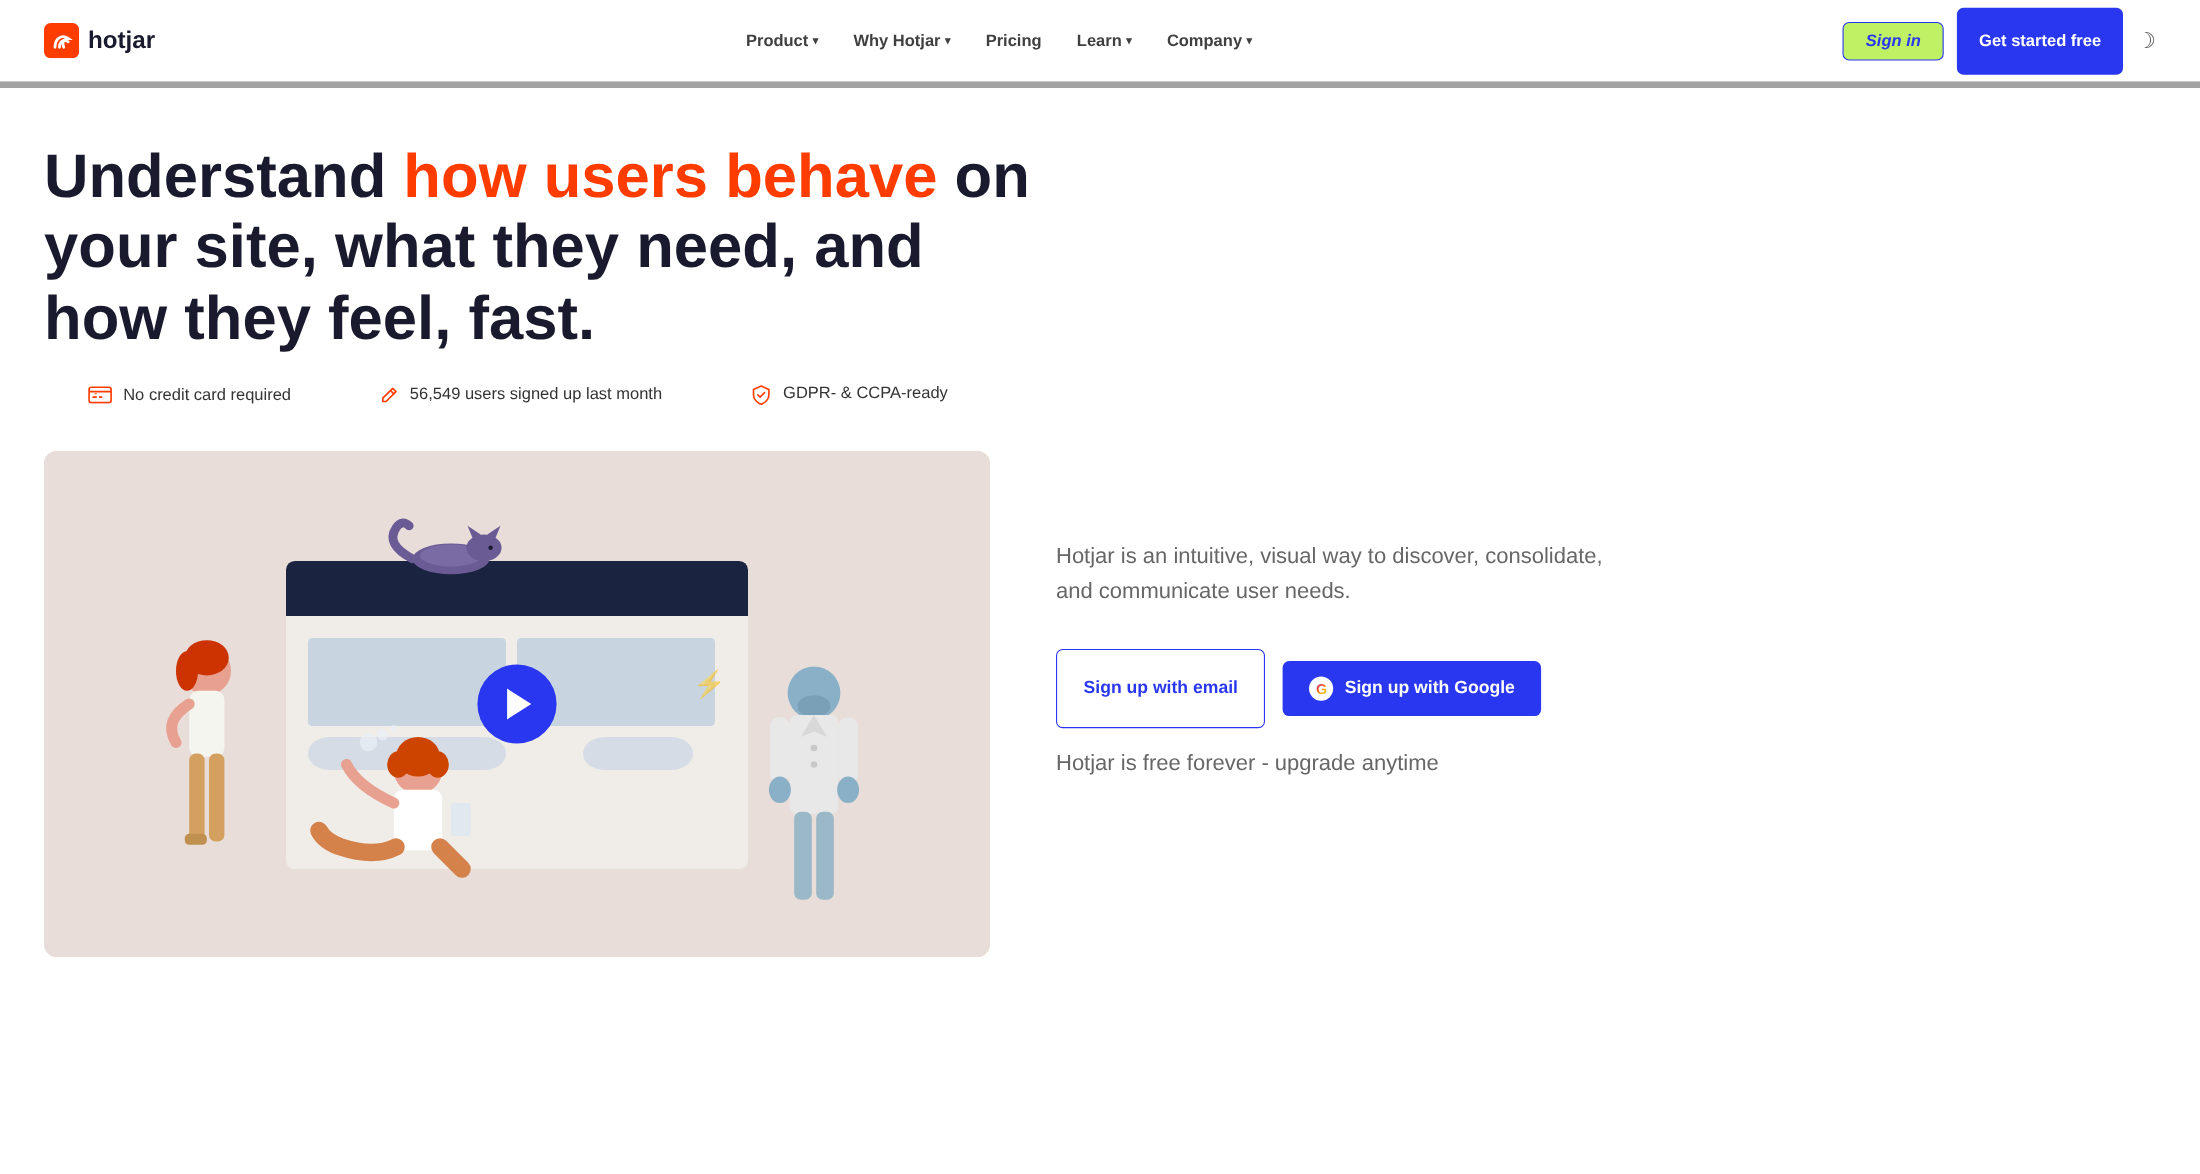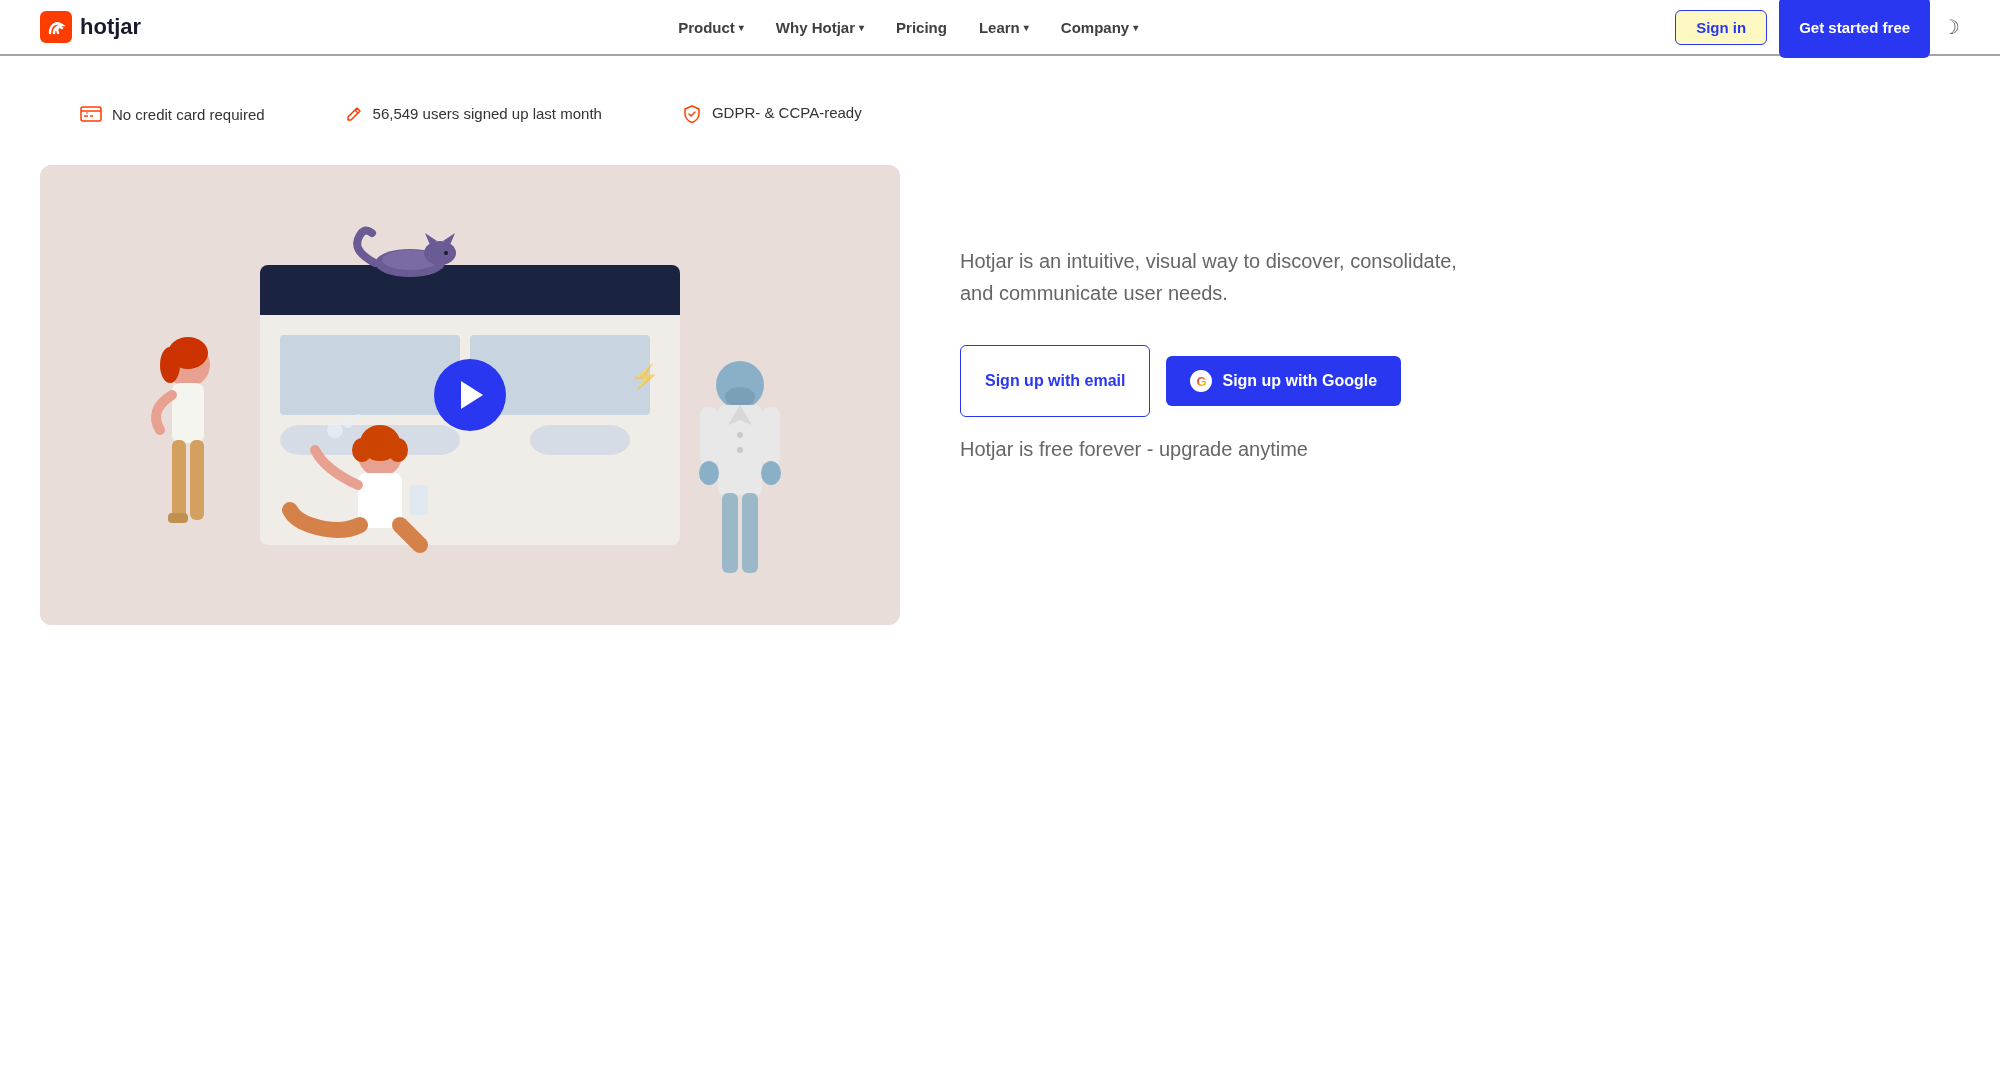--- a/index.html
+++ b/index.html
@@ -1,38 +1,39 @@
 <!DOCTYPE html>
 <html><head>
   <meta charset="utf-8">
   <style>
     * { margin: 0; padding: 0; box-sizing: border-box; }
     body { font-family: -apple-system, BlinkMacSystemFont, 'Segoe UI', sans-serif; background: #fff; color: #1a1a2e; }
 
     
     nav {
       display: flex; align-items: center; justify-content: space-between;
-      padding: 0 40px; height: 56px; border-bottom: 2px solid #a3a3a3;
+      padding: 0 40px; height: 80px; border-bottom: 6px solid #a3a3a3;
       position: sticky; top: 0; background: #fff; z-index: 100;
     }
     .nav-logo { display: flex; align-items: center; gap: 8px; text-decoration: none; }
     .nav-logo-icon { width: 32px; height: 32px; }
     .nav-logo-text { font-size: 22px; font-weight: 700; color: #1a1a2e; }
     .nav-links { display: flex; align-items: center; gap: 4px; }
     .nav-item {
       display: flex; align-items: center; gap: 4px; padding: 8px 14px;
       font-size: 15px; color: #404040; cursor: pointer; border-radius: 6px;
       font-weight: 700; background: none; border: none; justify-content: space-between;
     }
     .nav-item .chevron { font-size: 10px; }
     .nav-actions { display: flex; align-items: center; gap: 12px; }
     .btn-signin {
       padding: 8px 20px; border: 1.5px solid #2937f0; border-radius: 6px;
       color: #2937f0; font-size: 15px; font-weight: 600; cursor: pointer;
-      background: #fef9c3;
+      background: #bef264;
+      font-style: italic;
     }
     .btn-getstarted {
       padding: 22px 20px; border: none; border-radius: 6px;
       background: #2937f0; color: #fff; font-size: 15px; font-weight: 600;
       cursor: pointer;
     }
     .dark-mode-btn {
       background: none; border: none; cursor: pointer; font-size: 20px; color: #555;
     }
 
@@ -143,20 +144,23 @@
   </div>
 
   <div class="nav-actions">
     <button class="btn-signin">Sign in</button>
     <button class="btn-getstarted">Get started free</button>
     <button class="dark-mode-btn">☽</button>
   </div>
 </nav>
 
 <main>
+  <h1 class="hero-heading">
+    <span>Understand </span><span class="highlight">how users behave</span><span> on your site, what they need, and how they feel, fast.</span>
+  </h1>
 
   <div class="badges">
     <div class="badge">
       <span class="badge-icon">
         <svg width="22" height="16" viewBox="0 0 22 16" fill="none">
             <rect x="1" y="1" width="20" height="14" rx="2" stroke="#FF3C00" stroke-width="1.5"></rect>
             <line x1="1" y1="5" x2="21" y2="5" stroke="#FF3C00" stroke-width="1.5"></line>
             <line x1="4" y1="10" x2="8" y2="10" stroke="#FF3C00" stroke-width="1.5"></line>
             <line x1="10" y1="10" x2="13" y2="10" stroke="#FF3C00" stroke-width="1.5"></line>
             <line x1="6" y1="7" x2="8" y2="7" stroke="#FF3C00" stroke-width="1"></line>

